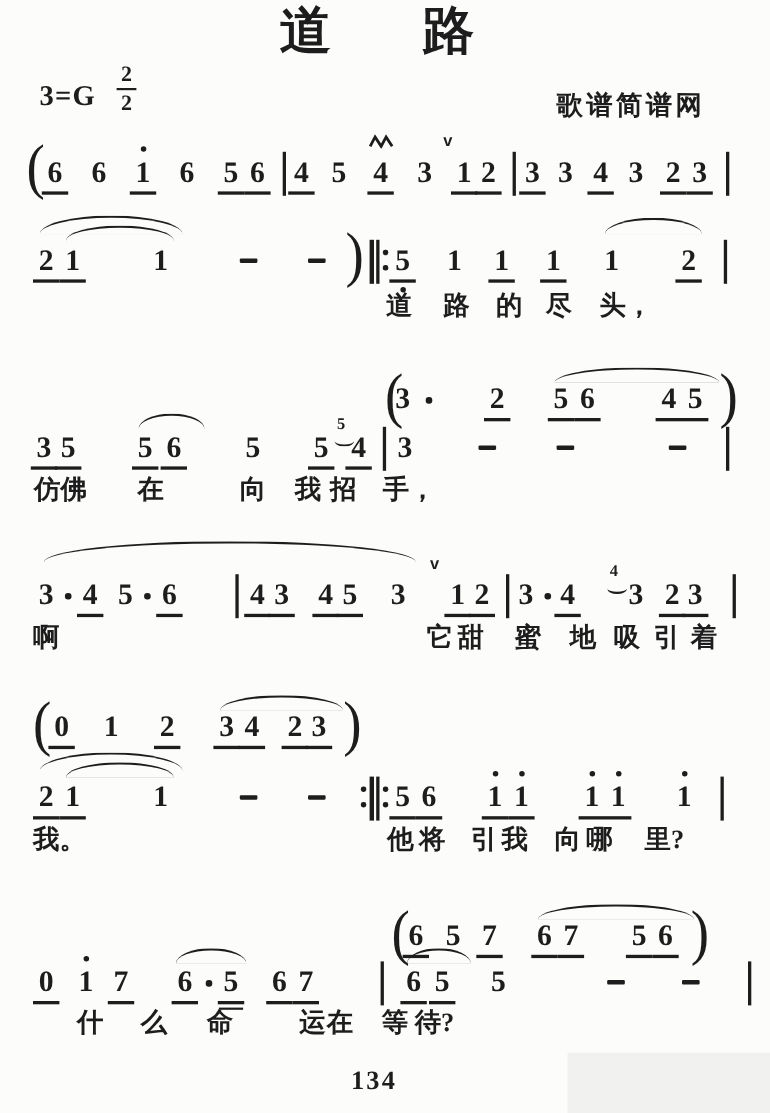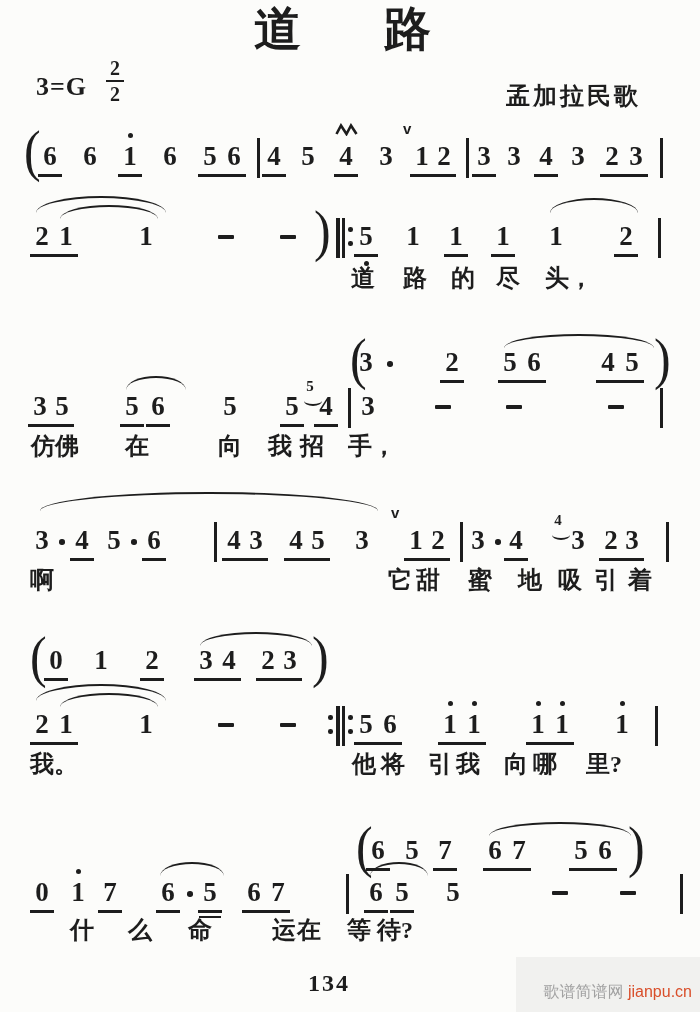--- a/index.html
+++ b/index.html
@@ -30,40 +30,40 @@
   .dot{position:absolute;width:5.5px;height:5.5px;border-radius:50%;background:#1d1d1d;}
   .paren{position:absolute;font-size:50px;font-weight:400;line-height:1;transform:scaleY(1.12);}
   .arc{position:absolute;border-top:2.6px solid #1d1d1d;border-radius:50% 50% 0 0/100% 100% 0 0;}
   .lyric{position:absolute;font-size:24px;font-weight:700;white-space:nowrap;line-height:1.2;}
   .breath{position:absolute;font-size:15px;font-weight:700;font-family:"Liberation Sans",sans-serif;}
   .trill{position:absolute;width:23px;height:13px;}
   .rpt{position:absolute;width:22px;height:40px;}
   .rbar{position:absolute;top:0;width:3.5px;height:40px;background:#1d1d1d;}
   .rdot{position:absolute;width:4.5px;height:4.5px;border-radius:50%;background:#1d1d1d;}
   .wm-bg{position:absolute;left:516px;top:957px;width:184px;height:55px;background:#f1f1ef;}
-  .page-number{position:absolute;left:308px;top:970px;width:64px;text-align:left;
+  .page-number{position:absolute;left:308px;top:970px;width:64px;text-align:center;
         font-size:24px;font-weight:700;letter-spacing:2px;}
   .watermark{position:absolute;right:8px;top:982px;font-size:16px;white-space:nowrap;
         font-family:"Liberation Sans",sans-serif;}
   .wm-site{color:#a2a2a2;}
   .wm-url{color:#d94e2a;}
 </style>
 </head>
 <body>
 
 <div class="page">
   <div class="title-char c1">道</div>
   <div class="title-char c2">路</div>
 
   <div class="key-label">3=G</div>
   <div class="meter">
     <span class="num">2</span>
     <span class="den">2</span>
   </div>
-  <div class="source">孟加拉民歌</div>
+  <div class="source">歌谱简谱网</div>
 
   <div>
       <div class="paren" style="left: 24px; top: 126px;">(</div>
       <div class="note u1" style="left: 38px; top: 140px;">6</div>
       <div class="note" style="left: 78px; top: 140px;">6</div>
       <div class="note u1" style="left: 118px; top: 140px;">1<div class="odot hi"></div></div>
       <div class="note" style="left: 158px; top: 140px;">6</div>
       <div class="note u1" style="left: 198px; top: 140px;">5</div>
       <div class="note u1" style="left: 222px; top: 140px;">6</div>
       <div class="bar" style="left: 257px; top: 138px;"></div>
@@ -251,18 +251,13 @@
       <div class="lyric" style="left: 128px; top: 916px;">么</div>
       <div class="lyric" style="left: 188px; top: 916px;">命</div>
       <div class="lyric" style="left: 272px; top: 916px;">运</div>
       <div class="lyric" style="left: 297px; top: 916px;">在</div>
       <div class="lyric" style="left: 347px; top: 916px;">等</div>
       <div class="lyric" style="left: 377px; top: 916px;">待?</div>
     </div>
 
   <div class="wm-bg"></div>
   <div class="page-number">134</div>
-  <div class="watermark">
-    <span class="wm-site">歌谱简谱网</span>
-    <span> </span>
-    <span class="wm-url">jianpu.cn</span>
-  </div>
 </div>
 
 </body></html>

